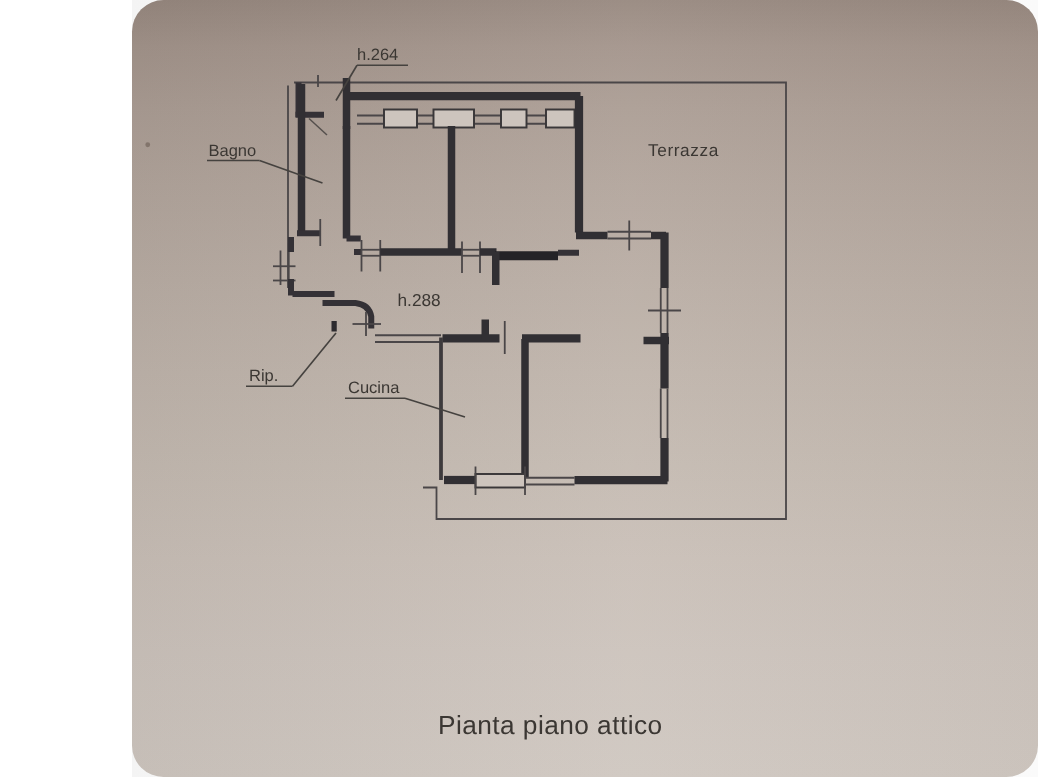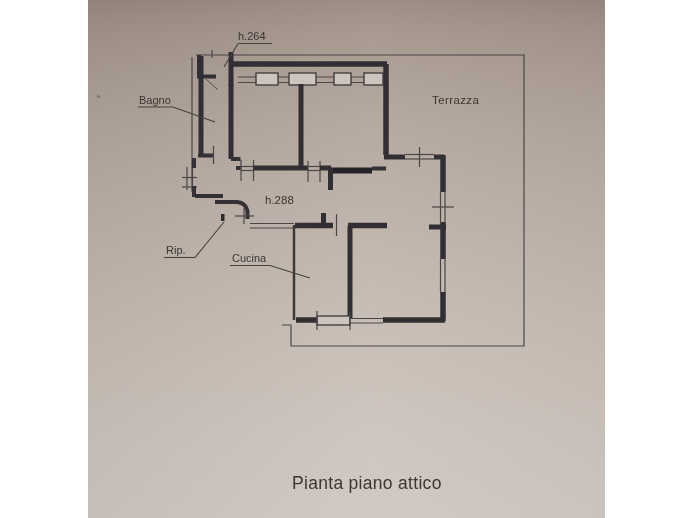--- a/index.html
+++ b/index.html
@@ -1,22 +1,23 @@
 <!DOCTYPE html>
 <html><head>
 <meta charset="utf-8">
 <style>
   html,body{margin:0;padding:0;}
   body{font-family:"Liberation Sans", sans-serif;}
   .page{position:relative;width:692px;height:518px;background:#ffffff;overflow:hidden;}
   .paper{
-    position:absolute;left:88px;top:0;width:517px;height:518px;
+    position:absolute;left:88px;top:0;width:604px;height:518px;
     background:linear-gradient(to bottom,
       #97887f 0%, #a3948b 6%, #ab9d94 14%, #b2a59c 24%, #b9ada4 36%,
       #bfb4ab 48%, #c4bab1 60%, #c9bfb7 72%, #ccc3bc 84%, #cfc7c0 100%);
+    border-radius:21px;
   }
   .paper::after{
     content:"";position:absolute;inset:0;
     background:linear-gradient(to right, rgba(0,0,0,0.045), rgba(255,255,255,0.05) 55%, rgba(0,0,0,0.02));
     pointer-events:none;
   }
   svg{position:absolute;left:0;top:0;z-index:2;}
   svg text{font-family:"Liberation Sans", sans-serif;fill:#3b3733;}
   .thin{stroke:#4a4648;stroke-width:1.2;fill:none;}
   .thin2{stroke:#55504d;stroke-width:1;fill:none;}

